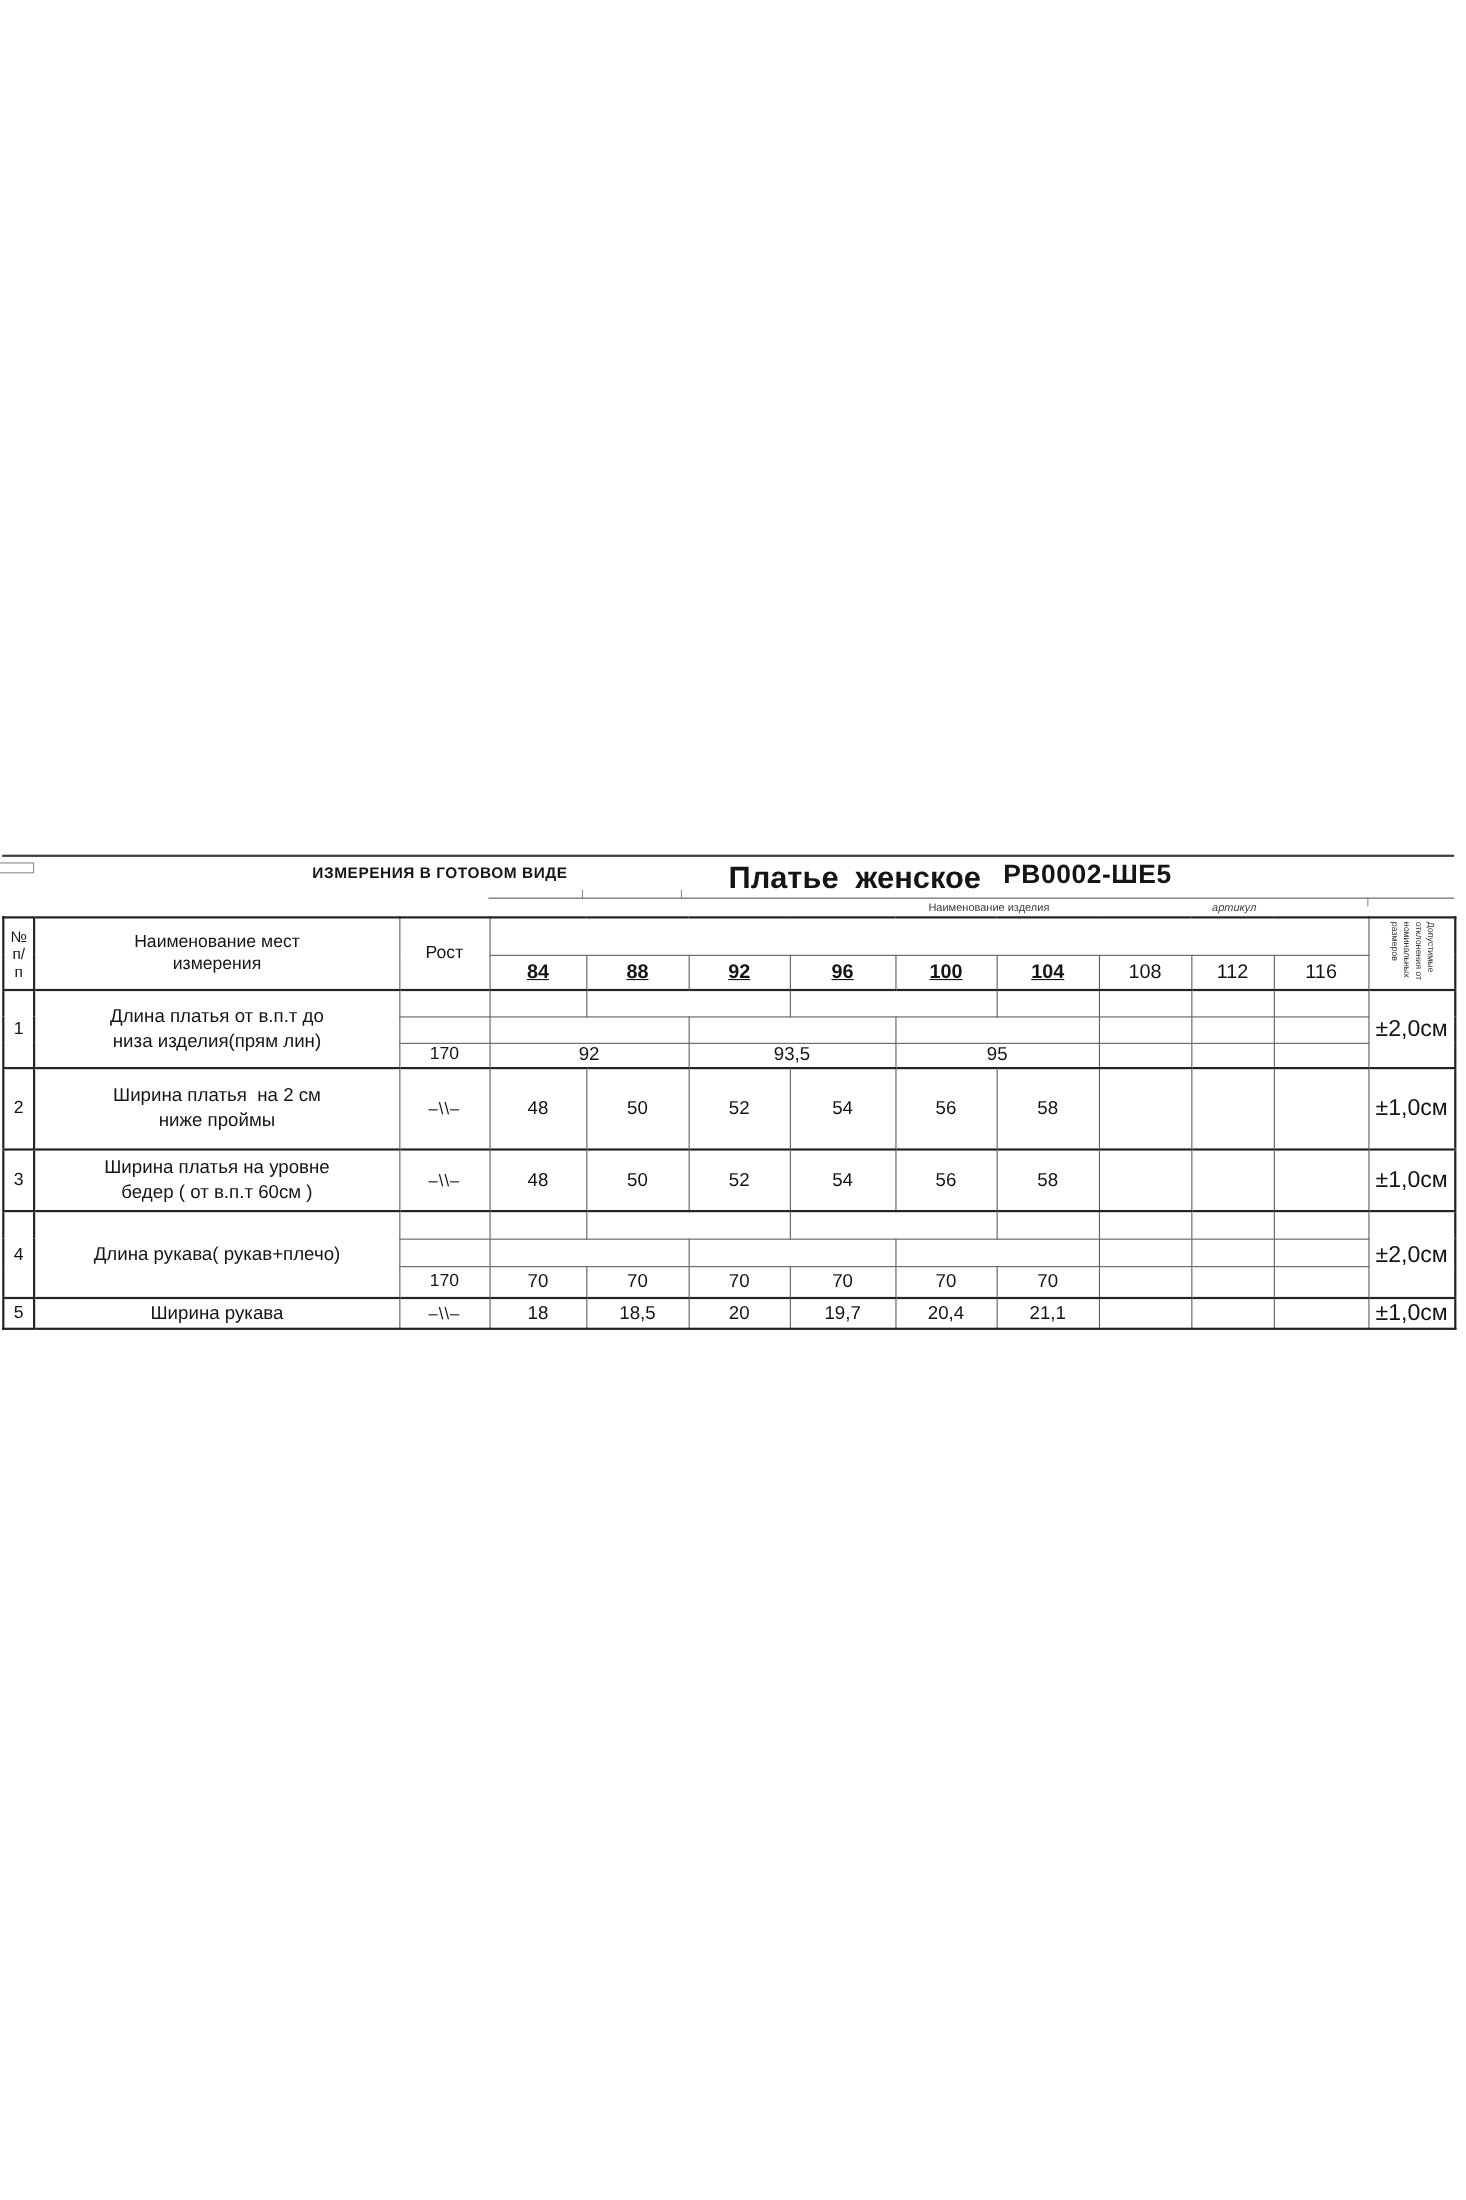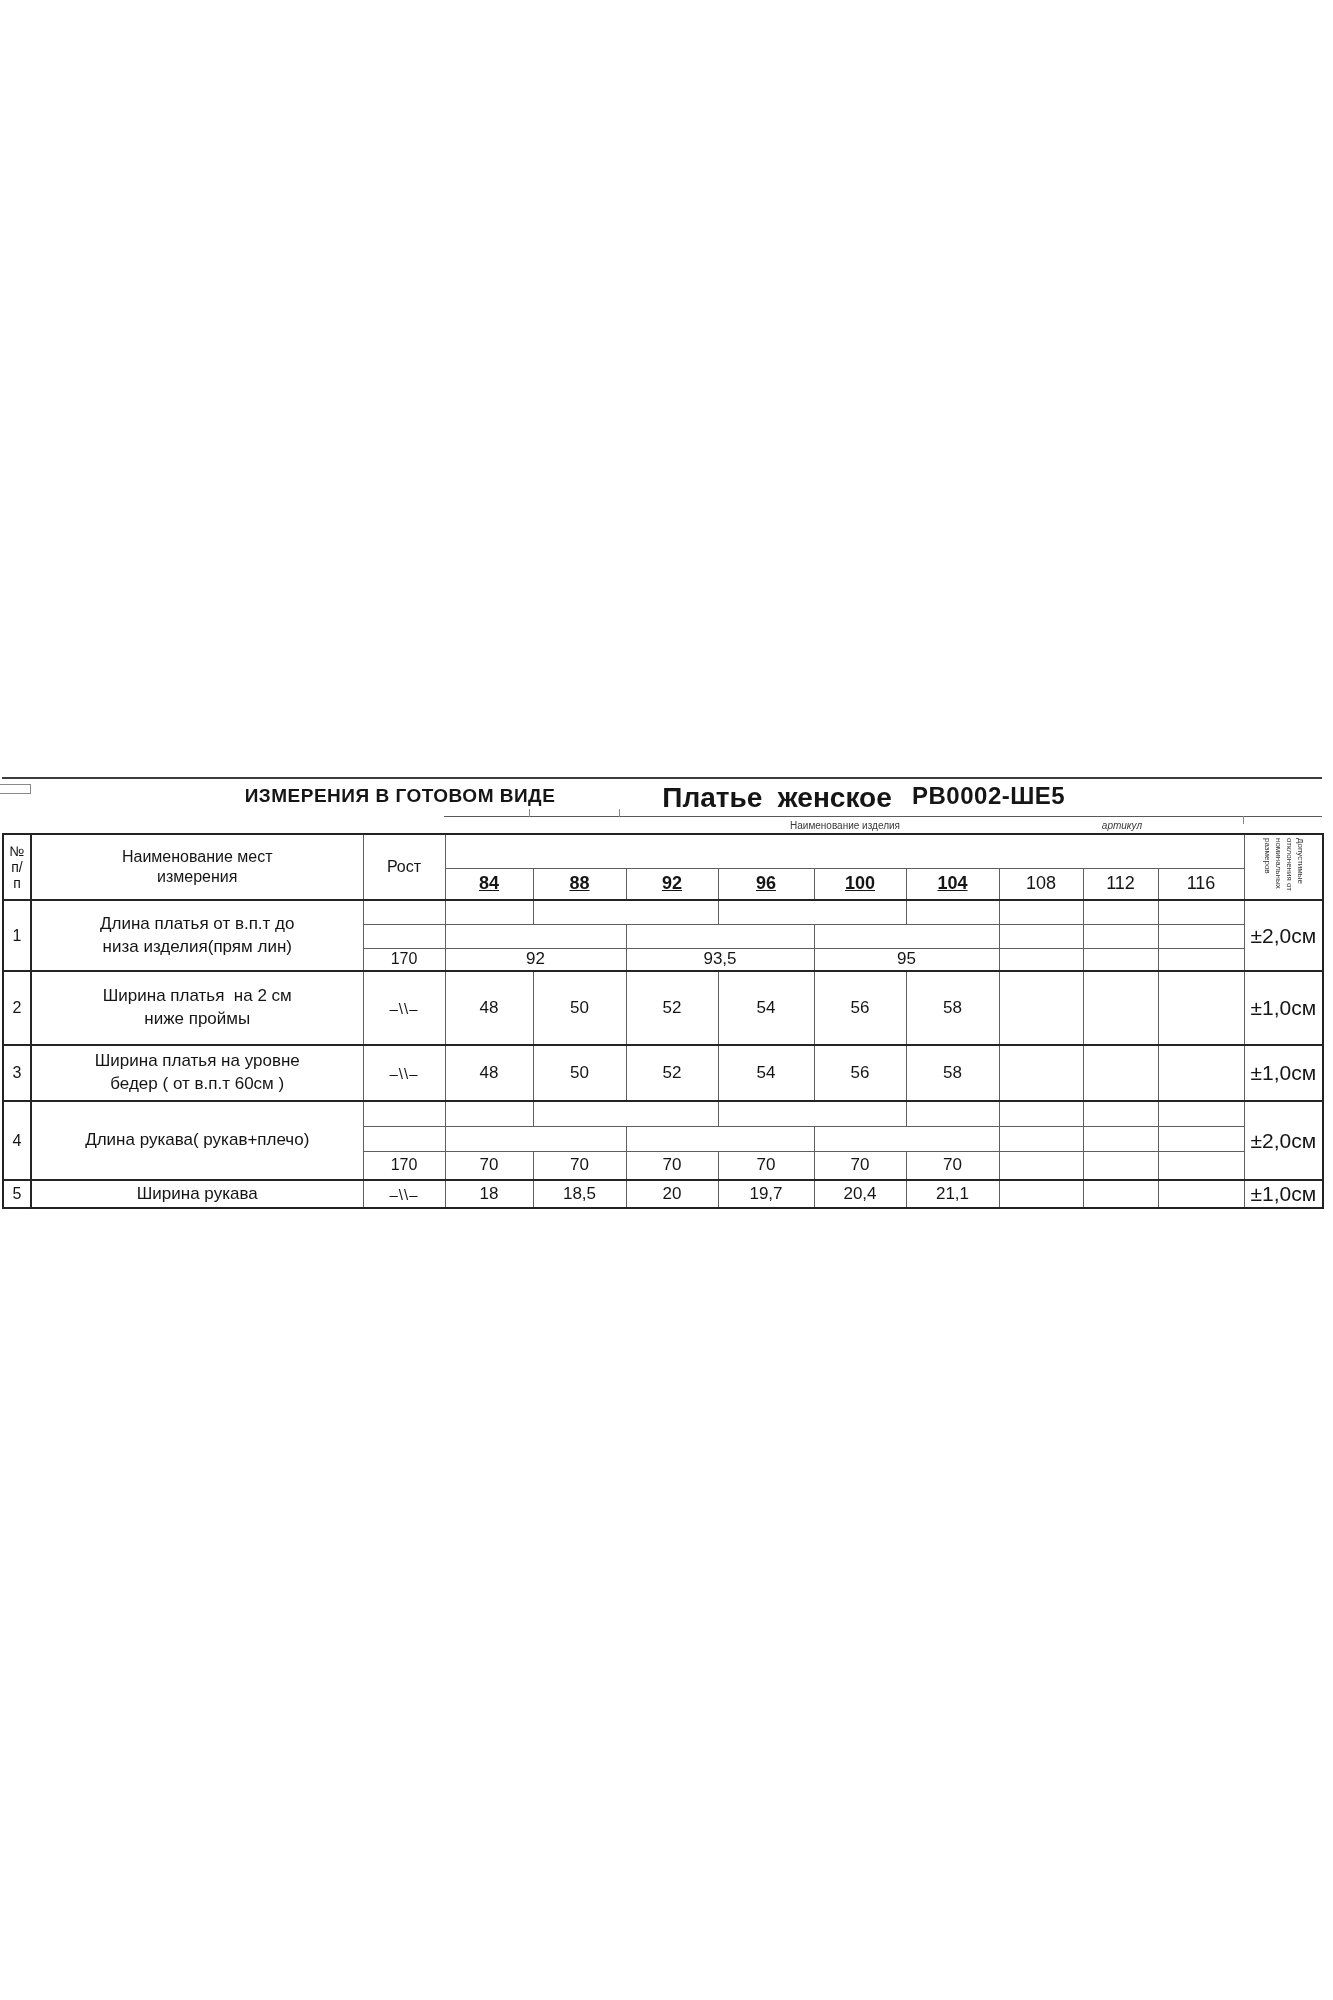--- a/index.html
+++ b/index.html
@@ -7,32 +7,32 @@
     width:1333px;height:2000px;background:#ffffff;position:relative;
     font-family:"Liberation Sans","DejaVu Sans",sans-serif;color:#151515;
   }
   .abs{position:absolute;}
   
   .topline{left:2px;top:777px;width:1320px;height:0;border-top:2px solid #3c3c3c;}
   .stubline1{left:0;top:784px;width:30px;height:0;border-top:1px solid #8a8a8a;}
   .stubline2{left:0;top:793px;width:30px;height:0;border-top:1px solid #8a8a8a;}
   .stubv{left:30px;top:784px;width:0;height:10px;border-left:1px solid #8a8a8a;}
   .title-left{left:150px;top:785px;width:500px;text-align:center;
-    font-size:19px;font-weight:bold;letter-spacing:.5px;}
+    font-size:14px;font-weight:bold;letter-spacing:.5px;}
   .title-product{left:627px;top:782px;width:300px;text-align:center;
     font-size:28px;font-weight:bold;white-space:pre;}
   .title-article{left:912px;top:782px;width:300px;text-align:left;
     font-size:24px;font-weight:bold;letter-spacing:.5px;}
   .underline-field{left:444px;top:816px;width:878px;height:0;border-top:1px solid #5a5a5a;}
   .tick{width:0;border-left:1px solid #8a8a8a;}
   .tick1{left:529px;top:809px;height:8px;}
   .tick2{left:619px;top:809px;height:8px;}
   .tick3{left:1243px;top:816px;height:8px;}
   .sub-label{font-size:10px;color:#3a3a3a;text-align:center;top:820px;}
-  .lbl-product{left:745px;width:200px;}
+  .lbl-product{left:799px;width:200px;}
   .lbl-article{left:1072px;width:100px;font-style:italic;}
   
   .grid-wrap{left:2px;top:833px;}
   table.grid{border-collapse:collapse;table-layout:fixed;width:1320px;
     border:2px solid #222;}
   .grid td,.grid th{border:1px solid #5f5f5f;padding:0;text-align:center;
     vertical-align:middle;overflow:hidden;font-weight:normal;}
   tr.group-top td{border-top:2px solid #242424;}
   tr.sizes-row th{border-bottom:2px solid #242424;}
   td.numcell,th.numcell{border-right:2px solid #242424;}

